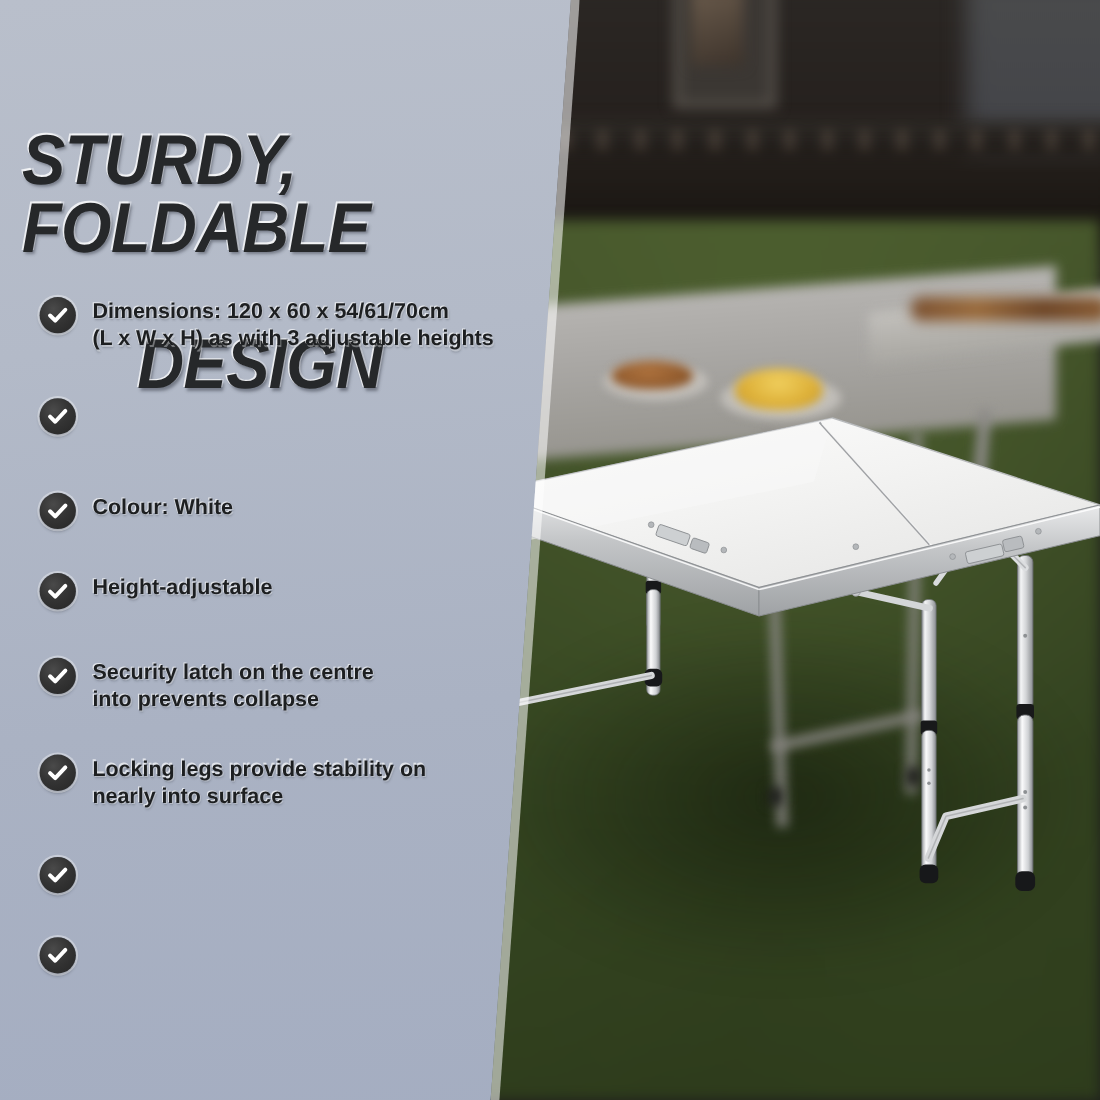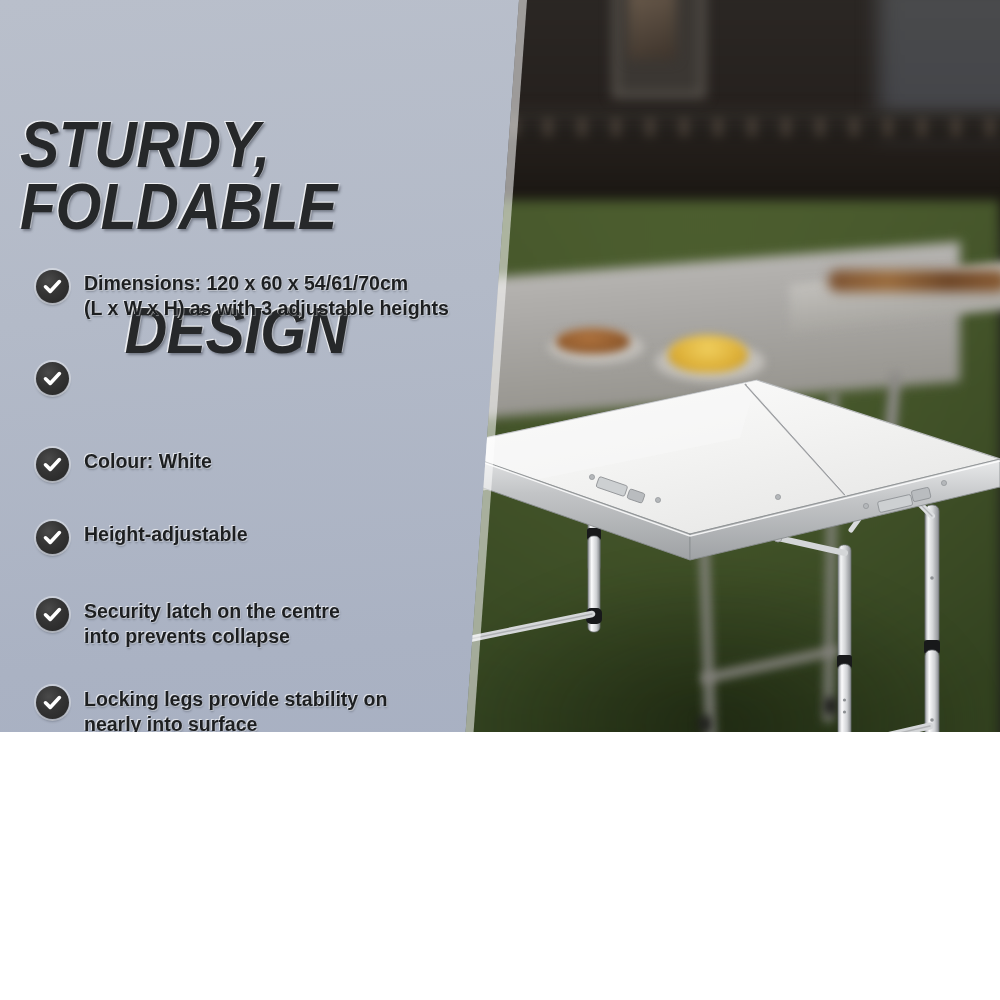--- a/index.html
+++ b/index.html
@@ -6,21 +6,21 @@
     margin: 0;
     padding: 0;
     background: #fff;
   }
   body {
     font-family: "Liberation Sans", sans-serif;
   }
   #poster {
     position: relative;
     width: 1000px;
-    height: 732px;
+    height: 1000px;
     overflow: hidden;
     background: #1e1f1c;
   }
 
   
   .photo {
     position: absolute;
     inset: 0;
     overflow: hidden;
   }

